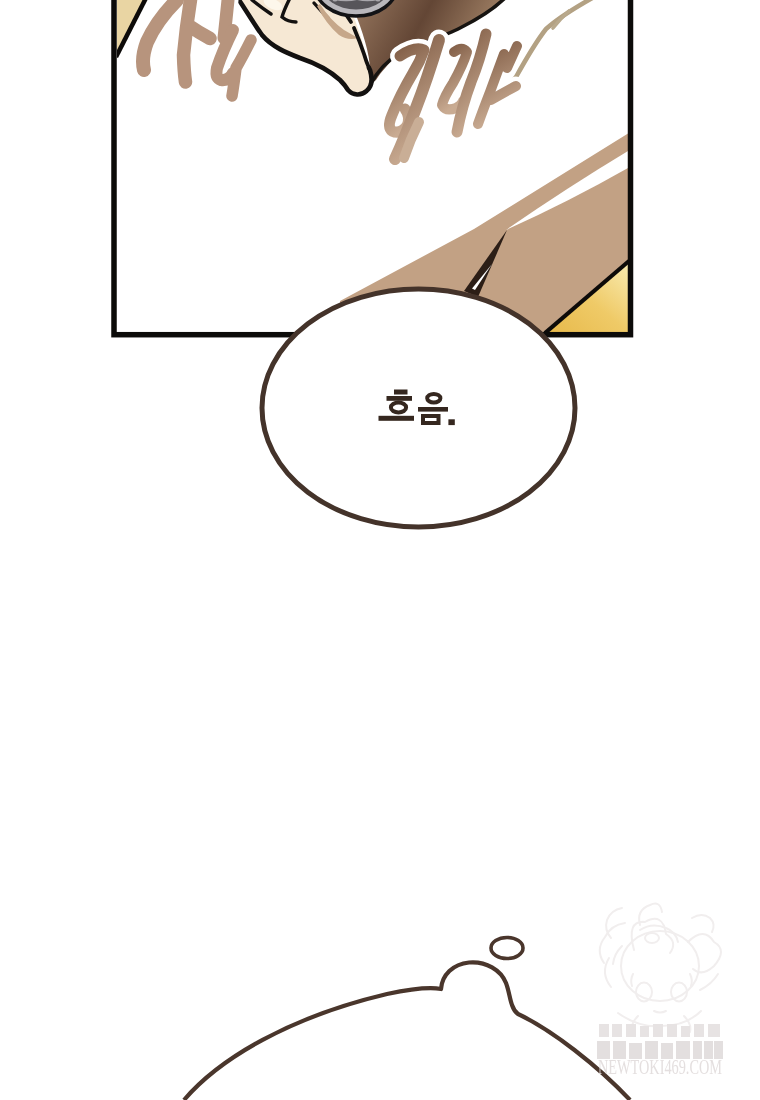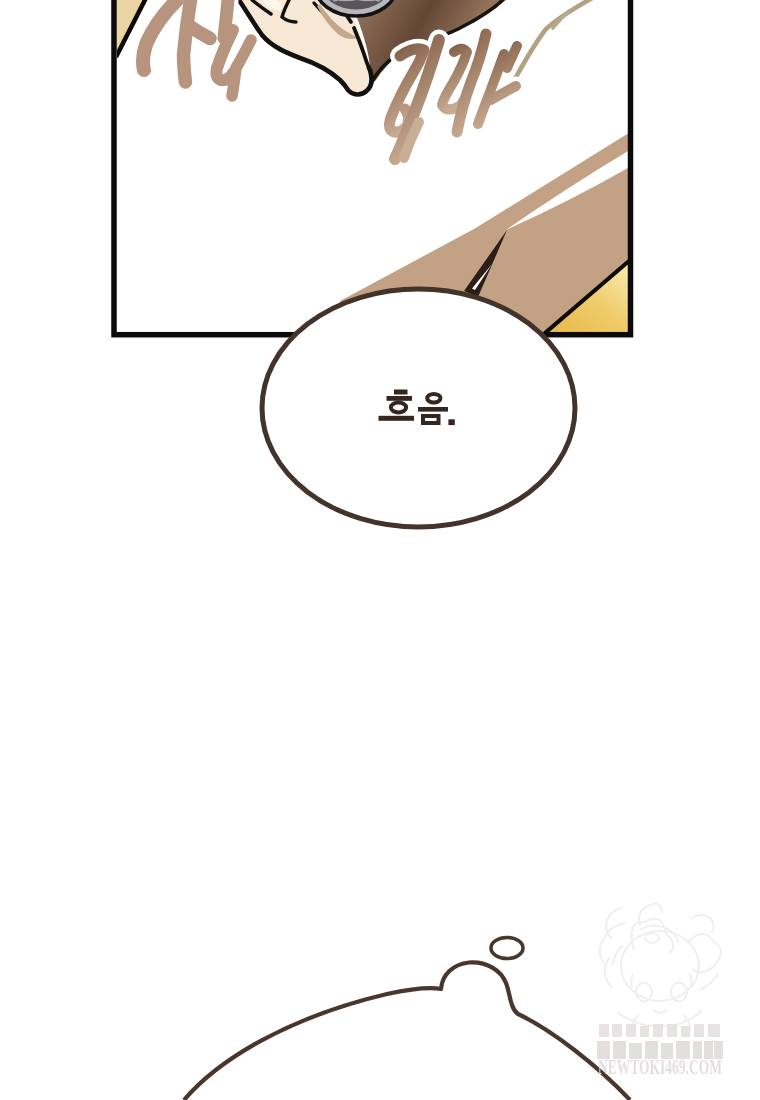--- a/index.html
+++ b/index.html
@@ -1,16 +1,16 @@
 <!DOCTYPE html>
 <html><head>
 <meta charset="utf-8">
 <style>
   html,body{margin:0;padding:0;background:#ffffff;}
-  #page{position:relative;width:760px;height:1100px;overflow:hidden;font-family:"Liberation Sans",sans-serif;font-weight:bold;}
+  #page{position:relative;width:760px;height:1100px;overflow:hidden;font-family:"Liberation Sans",sans-serif;}
 </style>
 </head>
 <body>
 <div id="page">
 <svg width="760" height="1100" viewBox="0 0 760 1100" xmlns="http://www.w3.org/2000/svg">
   <defs>
     <clipPath id="panelClip">
           <rect x="117" y="0" width="511" height="332"></rect>
         </clipPath>
     <linearGradient id="goldGrad" x1="0" y1="1" x2="1" y2="0">

